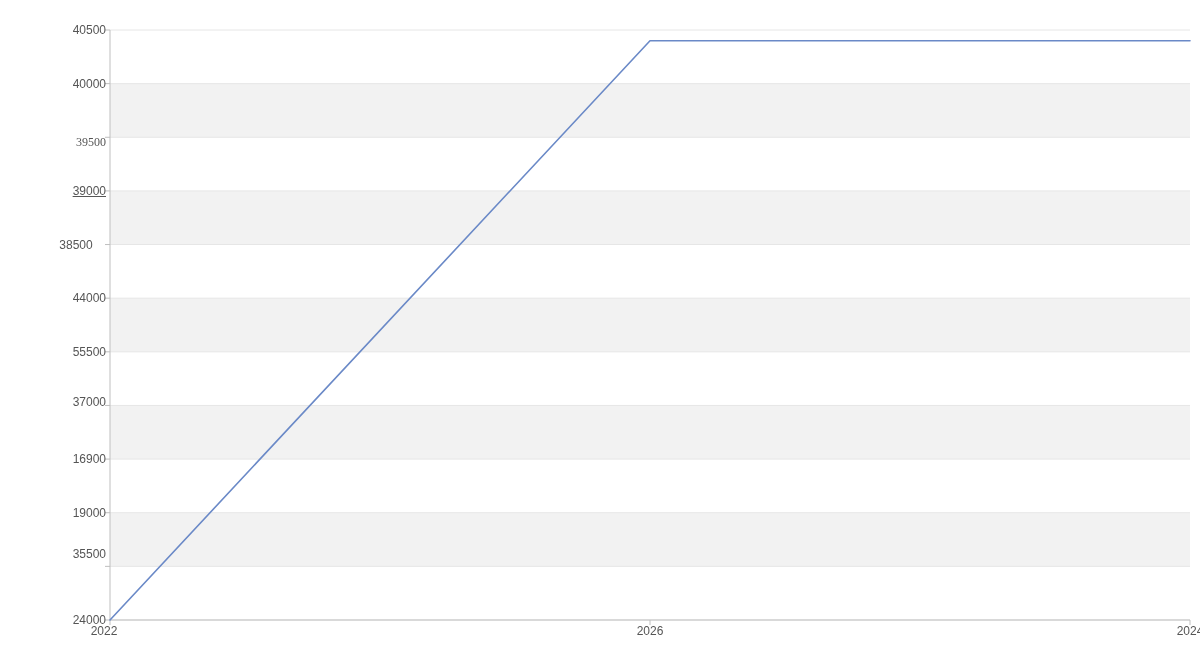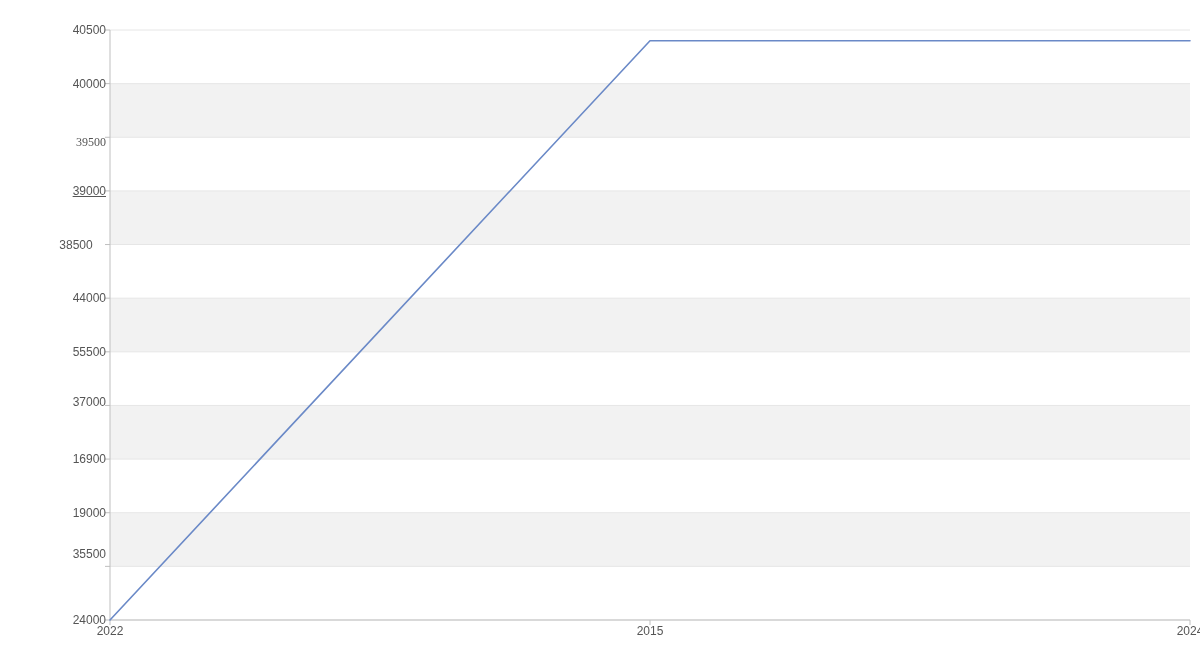--- a/index.html
+++ b/index.html
@@ -127,16 +127,16 @@
   <div class="ytick" style="top:190.9px;text-decoration:underline;">39000</div>
   <div class="ytick" style="top:244.5px;text-align:center;">38500</div>
   <div class="ytick" style="top:298.2px;">44000</div>
   <div class="ytick" style="top:351.8px;">55500</div>
   <div class="ytick" style="top:382px;margin-top:20px;">37000</div>
   <div class="ytick" style="top:459.1px;">16900</div>
   <div class="ytick" style="top:512.7px;">19000</div>
   <div class="ytick" style="top:554px;">35500</div>
   <div class="ytick" style="top:620px;">24000</div>
 
-  <div class="xtick" style="left:110px;">2022</div>
-  <div class="xtick" style="left:650px;">2015</div>
+  <div class="xtick" style="left:104px;">2022</div>
+  <div class="xtick" style="left:650px;">2026</div>
   <div class="xtick" style="left:1190px;">2024</div>
 </div>
 
 </body></html>

